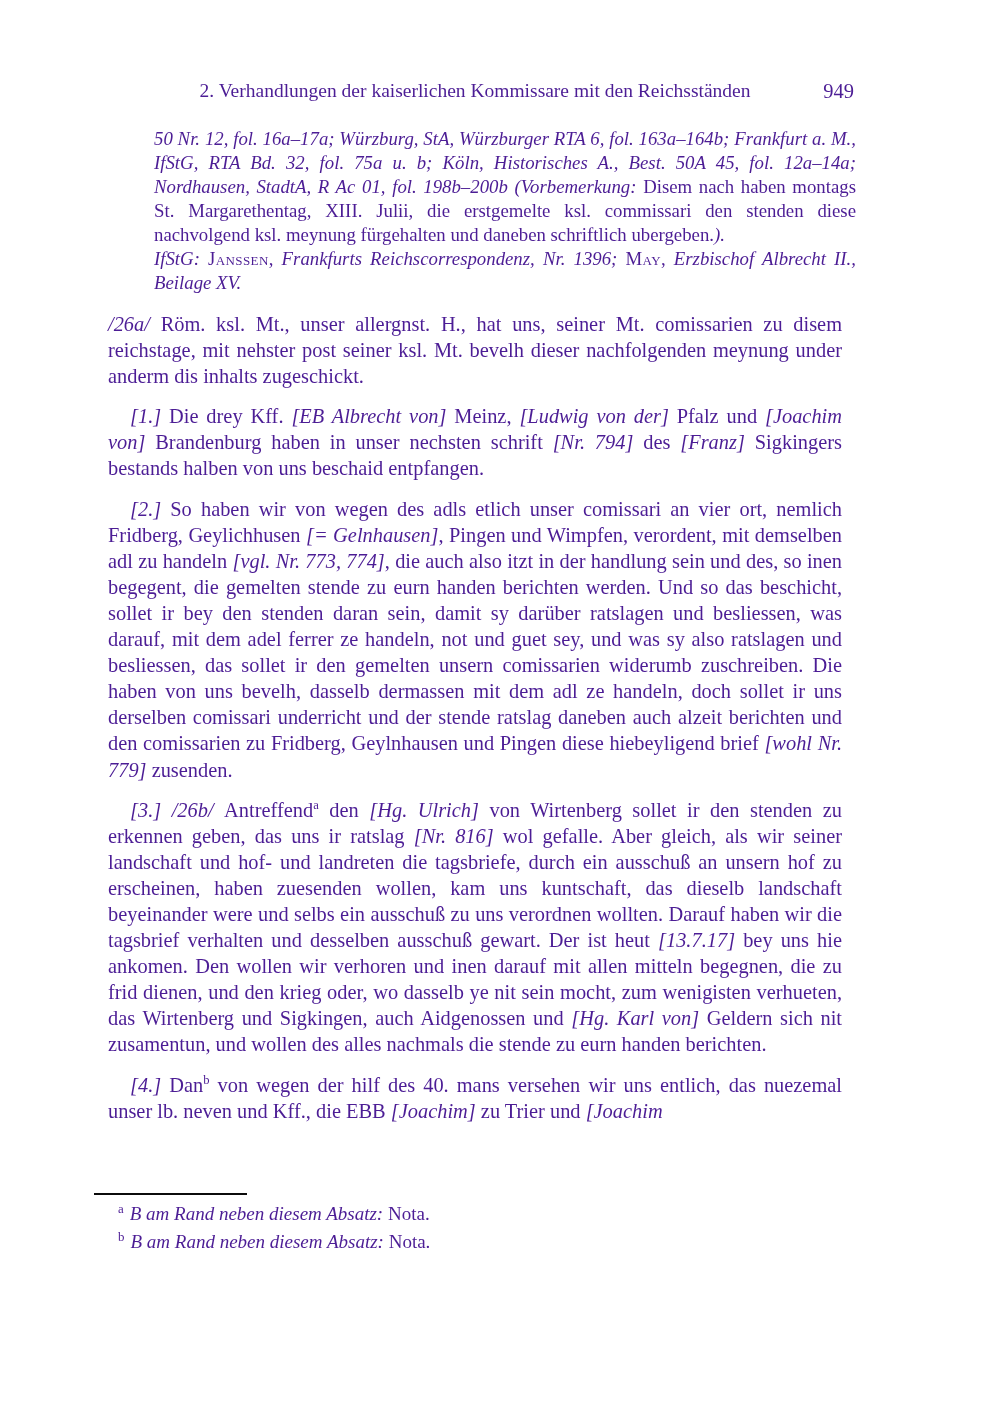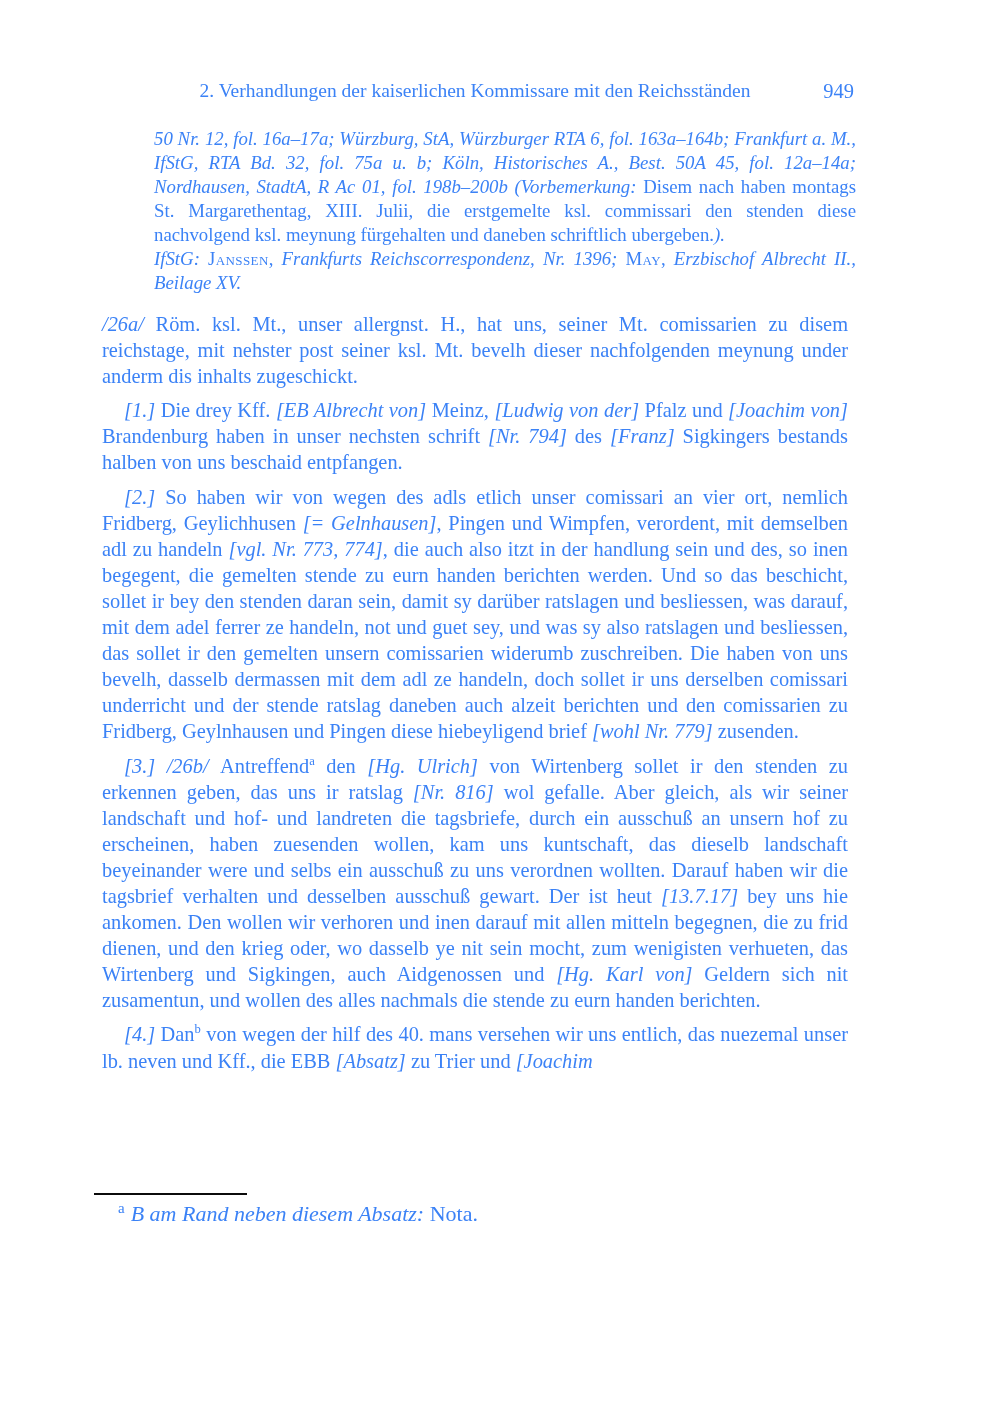--- a/index.html
+++ b/index.html
@@ -2,21 +2,21 @@
 <html lang="de"><head>
 <meta charset="utf-8">
 <style>
   * { margin: 0; padding: 0; box-sizing: border-box; }
   html, body { background: #e8e8e8; }
   .page {
     position: relative;
     width: 1004px;
     height: 1418px;
     background: #ffffff;
-    color: #3b82f6;
+    color: #4c1d95;
     font-family: "Liberation Serif", "DejaVu Serif", serif;
     margin: 0 auto;
     overflow: hidden;
   }
   .content {
     position: absolute;
     left: 94px;
     top: 78px;
     width: 762px;
   }
@@ -45,29 +45,29 @@
     text-align: justify;
   }
   .apparatus p { margin: 0; }
   
   .bodytext {
     margin-top: 16px;
     font-size: 20.4px;
     line-height: 26.1px;
     text-align: justify;
   }
-  .bodytext p { margin: 8px; }
+  .bodytext p { margin: 14px; }
   .bodytext p.indent { text-indent: 22px; }
   
   .footnotes {
     position: absolute;
     left: 94px;
     top: 1193px;
     width: 762px;
-    font-size: 22px;
+    font-size: 19px;
     line-height: 28px;
   }
   .fn-rule {
     width: 153px;
     height: 0;
     border-top: 2px solid #0b0b0b;
     margin-bottom: 5px;
   }
   .footnote { text-indent: 24px; }
   .footnote .fn-marker {
@@ -100,24 +100,27 @@
     <div class="apparatus">
       <p><span class="s-i">50 Nr. 12, fol. 16a–17a; Würzburg, StA, Würzburger RTA 6, fol. 163a–164b; Frankfurt a. M., IfStG, RTA Bd. 32, fol. 75a u. b; Köln, Historisches A., Best. 50A 45, fol. 12a–14a; Nordhausen, StadtA, R Ac 01, fol. 198b–200b (Vorbemerkung: </span><span class="s-r">Disem nach haben montags St. Margarethentag, XIII. Julii, die erstgemelte ksl. commissari den stenden diese nachvolgend ksl. meynung fürgehalten und daneben schriftlich ubergeben.</span><span class="s-i">).</span></p>
       <p><span class="s-i">IfStG: </span><span class="s-sc">Janssen</span><span class="s-r">, </span><span class="s-i">Frankfurts Reichscorrespondenz, Nr. 1396; </span><span class="s-sc">May</span><span class="s-r">, </span><span class="s-i">Erzbischof Albrecht II., Beilage XV.</span></p>
     </div>
 
     <div class="bodytext">
       <p><span class="s-i">/26a/ </span><span class="s-r">Röm. ksl. Mt., unser allergnst. H., hat uns, seiner Mt. comissarien zu disem reichstage, mit nehster post seiner ksl. Mt. bevelh dieser nachfolgenden meynung under anderm dis inhalts zugeschickt.</span></p>
       <p class="indent"><span class="s-i">[1.] </span><span class="s-r">Die drey Kff. </span><span class="s-i">[EB Albrecht von]</span><span class="s-r"> Meinz, </span><span class="s-i">[Ludwig von der]</span><span class="s-r"> Pfalz und </span><span class="s-i">[Joachim von]</span><span class="s-r"> Brandenburg haben in unser nechsten schrift </span><span class="s-i">[Nr. 794]</span><span class="s-r"> des </span><span class="s-i">[Franz]</span><span class="s-r"> Sigkingers bestands halben von uns beschaid entpfangen.</span></p>
       <p class="indent"><span class="s-i">[2.] </span><span class="s-r">So haben wir von wegen des adls etlich unser comissari an vier ort, nemlich Fridberg, Geylichhusen </span><span class="s-i">[= Gelnhausen]</span><span class="s-r">, Pingen und Wimpfen, verordent, mit demselben adl zu handeln </span><span class="s-i">[vgl. Nr. 773, 774]</span><span class="s-r">, die auch also itzt in der handlung sein und des, so inen begegent, die gemelten stende zu eurn handen berichten werden. Und so das beschicht, sollet ir bey den stenden daran sein, damit sy darüber ratslagen und besliessen, was darauf, mit dem adel ferrer ze handeln, not und guet sey, und was sy also ratslagen und besliessen, das sollet ir den gemelten unsern comissarien widerumb zuschreiben. Die haben von uns bevelh, dasselb dermassen mit dem adl ze handeln, doch sollet ir uns derselben comissari underricht und der stende ratslag daneben auch alzeit berichten und den comissarien zu Fridberg, Geylnhausen und Pingen diese hiebeyligend brief </span><span class="s-i">[wohl Nr. 779]</span><span class="s-r"> zusenden.</span></p>
       <p class="indent"><span class="s-i">[3.] /26b/ </span><span class="s-r">Antreffend</span><sup class="s-sup">a</sup><span class="s-r"> den </span><span class="s-i">[Hg. Ulrich]</span><span class="s-r"> von Wirtenberg sollet ir den stenden zu erkennen geben, das uns ir ratslag </span><span class="s-i">[Nr. 816]</span><span class="s-r"> wol gefalle. Aber gleich, als wir seiner landschaft und hof- und landreten die tagsbriefe, durch ein ausschuß an unsern hof zu erscheinen, haben zuesenden wollen, kam uns kuntschaft, das dieselb landschaft beyeinander were und selbs ein ausschuß zu uns verordnen wollten. Darauf haben wir die tagsbrief verhalten und desselben ausschuß gewart. Der ist heut </span><span class="s-i">[13.7.17]</span><span class="s-r"> bey uns hie ankomen. Den wollen wir verhoren und inen darauf mit allen mitteln begegnen, die zu frid dienen, und den krieg oder, wo dasselb ye nit sein mocht, zum wenigisten verhueten, das Wirtenberg und Sigkingen, auch Aidgenossen und </span><span class="s-i">[Hg. Karl von]</span><span class="s-r"> Geldern sich nit zusamentun, und wollen des alles nachmals die stende zu eurn handen berichten.</span></p>
-      <p class="indent"><span class="s-i">[4.] </span><span class="s-r">Dan</span><sup class="s-sup">b</sup><span class="s-r"> von wegen der hilf des 40. mans versehen wir uns entlich, das nuezemal unser lb. neven und Kff., die EBB </span><span class="s-i">[Absatz]</span><span class="s-r"> zu Trier und </span><span class="s-i">[Joachim</span></p>
+      <p class="indent"><span class="s-i">[4.] </span><span class="s-r">Dan</span><sup class="s-sup">b</sup><span class="s-r"> von wegen der hilf des 40. mans versehen wir uns entlich, das nuezemal unser lb. neven und Kff., die EBB </span><span class="s-i">[Joachim]</span><span class="s-r"> zu Trier und </span><span class="s-i">[Joachim</span></p>
     </div>
 
   </div>
 
   <div class="footnotes">
     <div class="fn-rule"></div>
     <div class="footnote">
       <span class="fn-marker">a</span><span><span class="s-i">B am Rand neben diesem Absatz:</span><span class="s-r"> Nota.</span></span>
     </div>
+    <div class="footnote">
+      <span class="fn-marker">b</span><span><span class="s-i">B am Rand neben diesem Absatz:</span><span class="s-r"> Nota.</span></span>
+    </div>
   </div>
 </div>
 
 </body></html>

